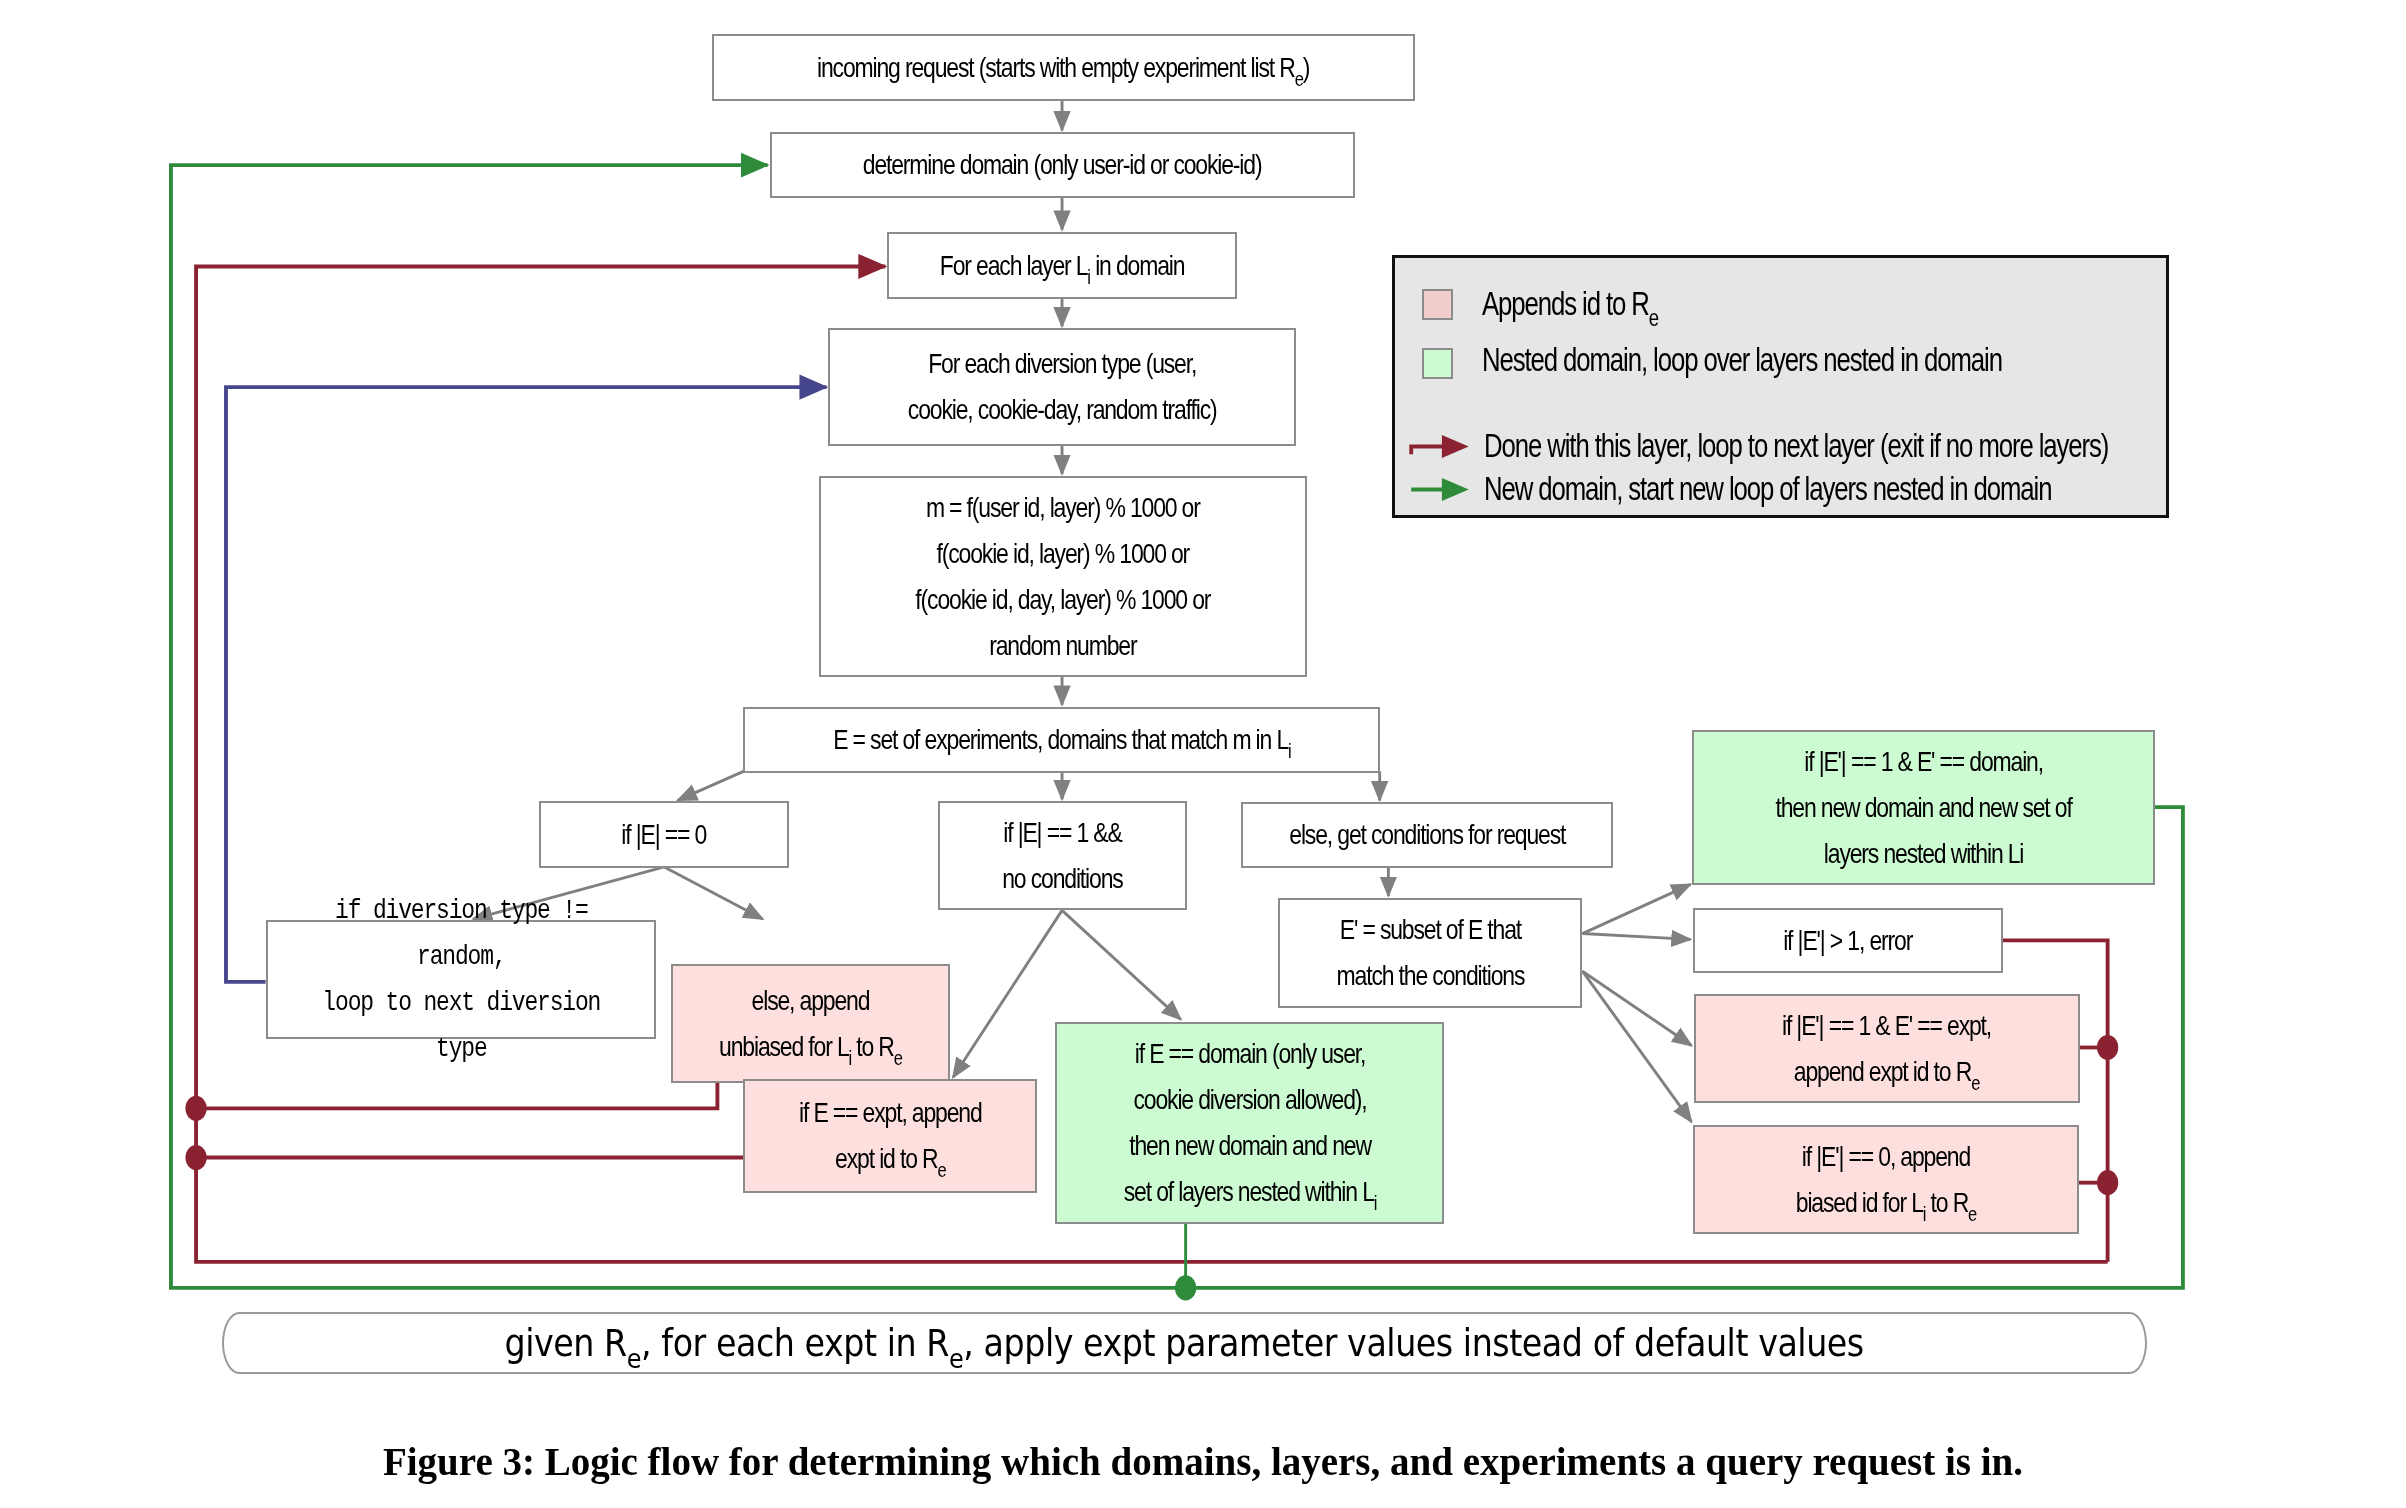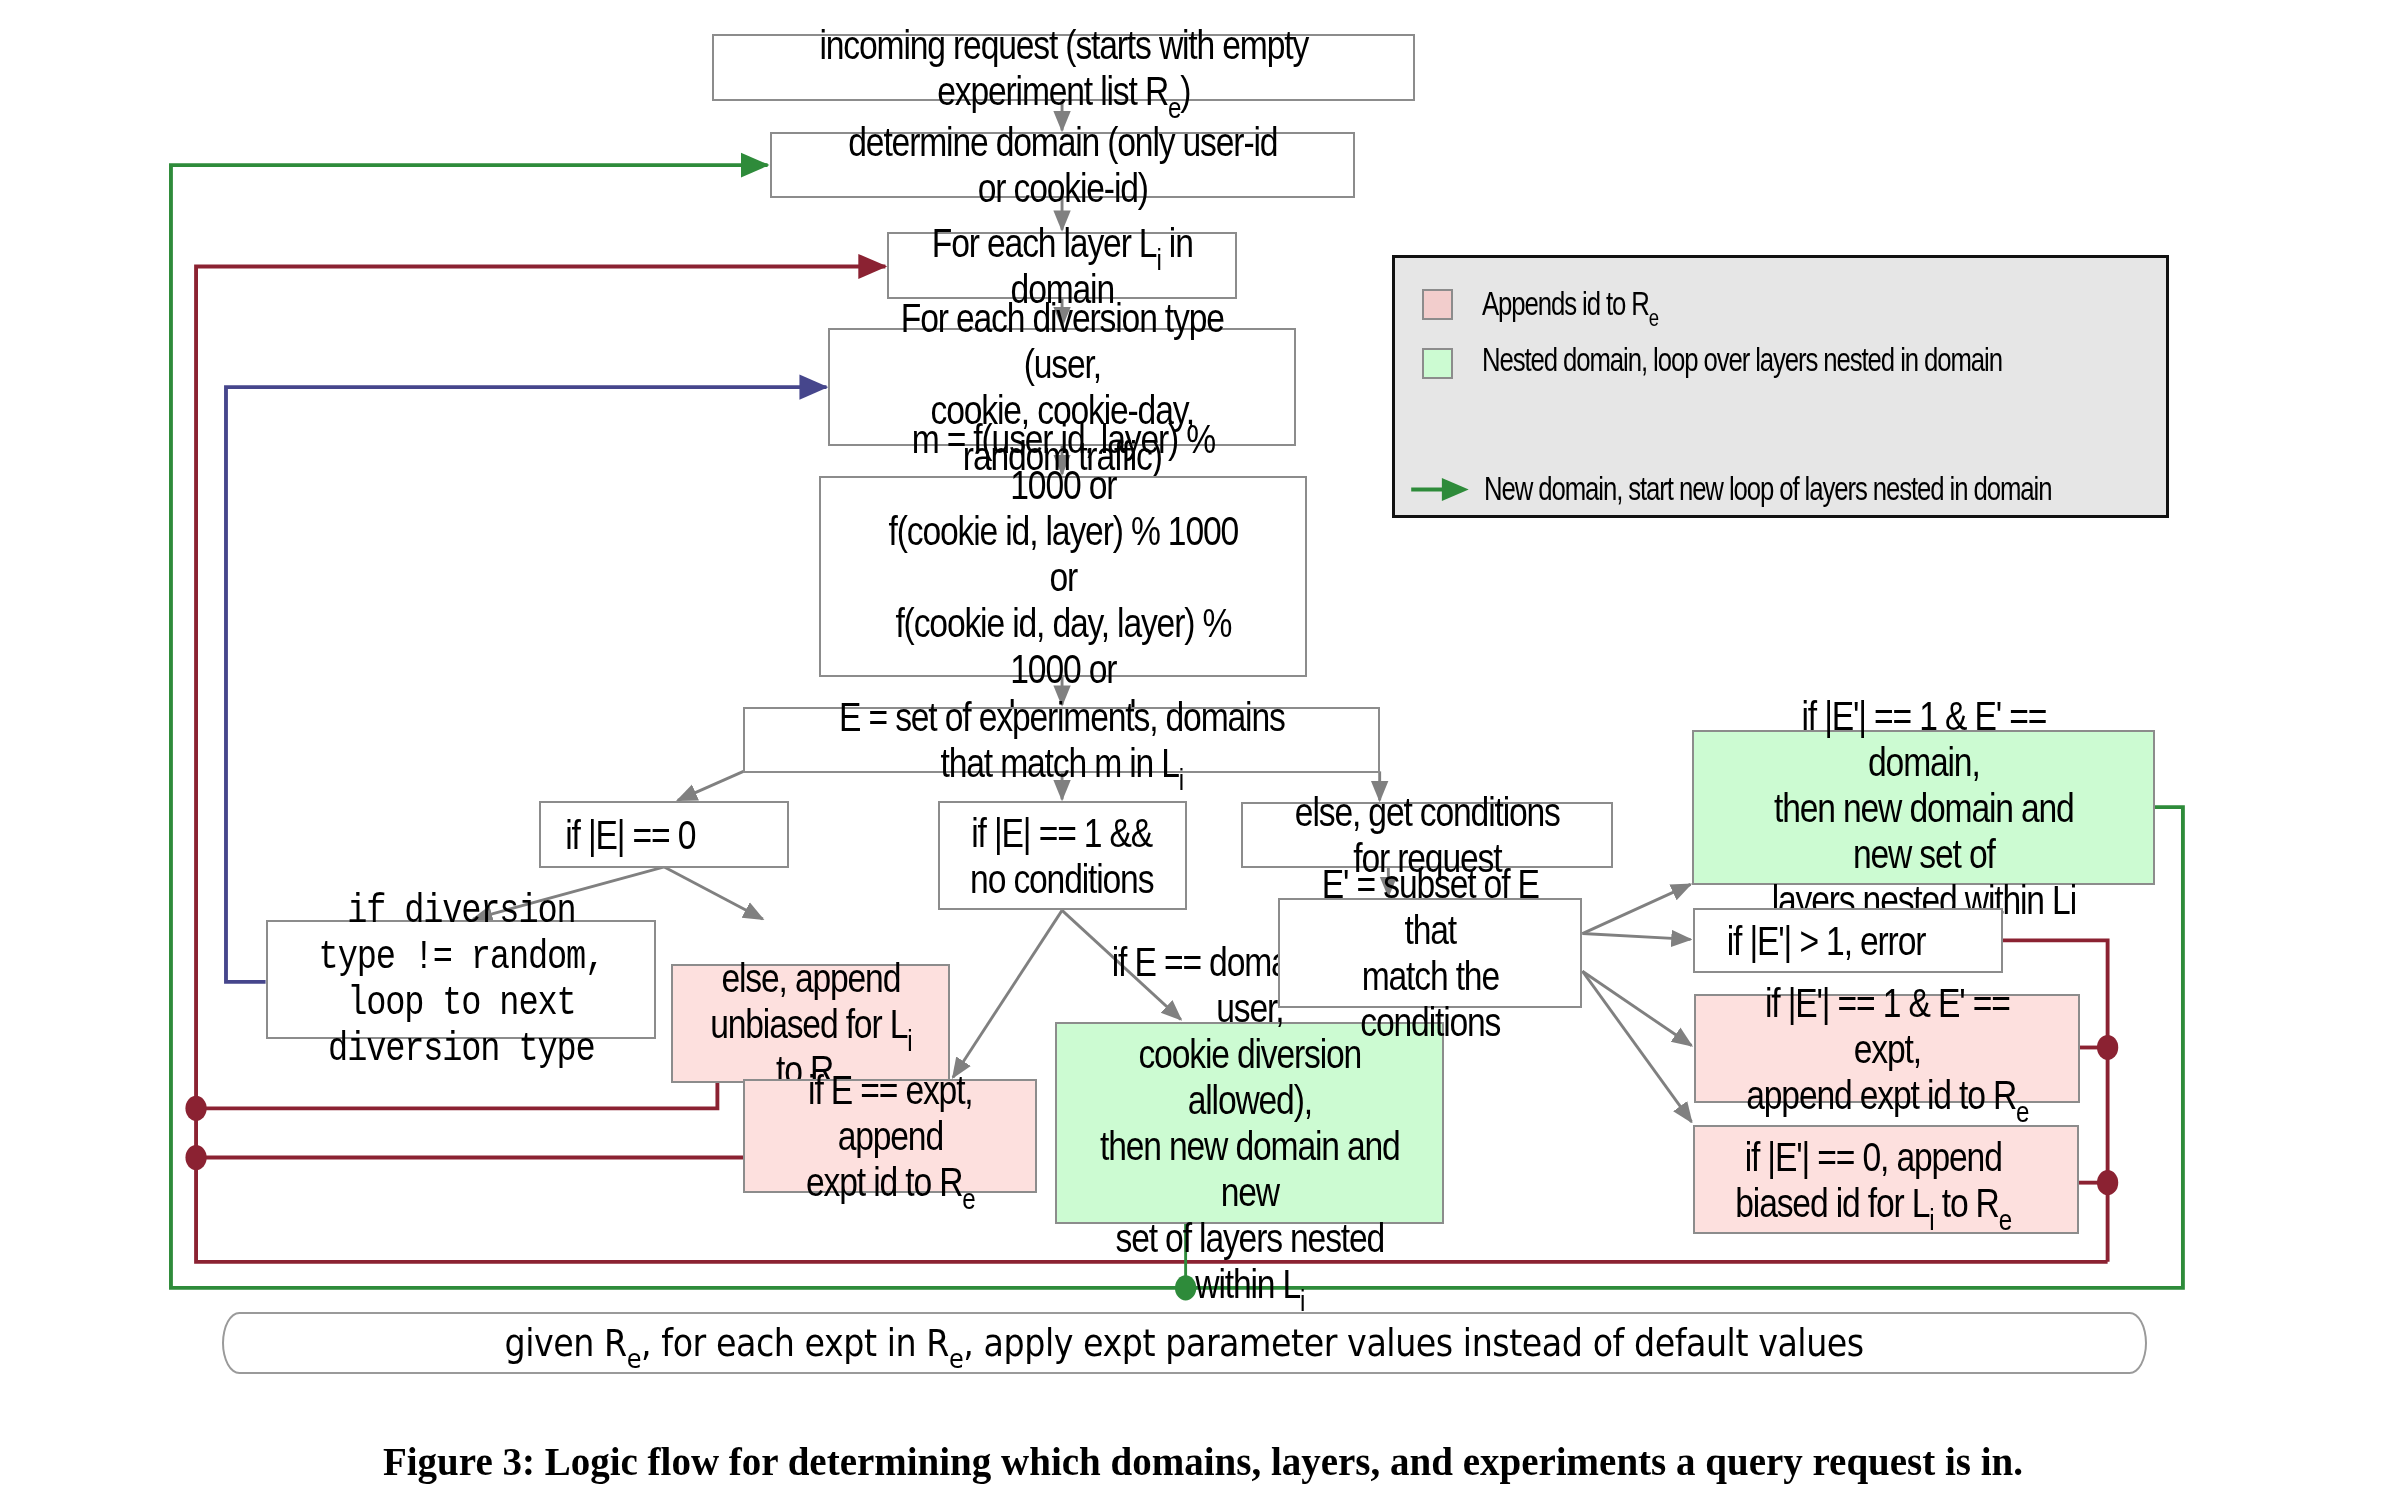--- a/index.html
+++ b/index.html
@@ -1,22 +1,22 @@
 <!DOCTYPE html>
 <html><head>
 <meta charset="utf-8">
 <style>
   html, body { margin:0; padding:0; background:#ffffff; }
   body { width:2406px; height:1508px; position:relative; overflow:hidden;
          font-family:"Liberation Sans", sans-serif; }
   #wires { position:absolute; left:0; top:0; width:2406px; height:1508px; }
   .box { position:absolute; box-sizing:border-box; border:2.9px solid #8c8c8c;
-         background:#ffffff; display:flex; align-items:center; 
+         background:#ffffff; display:flex; align-items:center; justify-content:center;
          text-align:center; color:#000; font-family:"Liberation Sans Narrow","Liberation Sans", sans-serif;
-         font-size:41px; line-height:46px; letter-spacing:-1.4px; padding:0 9.7px;
+         font-size:28px; line-height:46px; letter-spacing:-1.4px; padding:0 9.7px;
          transform-origin:center; }
   .box .t { display:block; white-space:pre-line; transform:scaleX(0.82); }
   .pink { background:#fde0de; }
   .green { background:#ccfbd2; }
   sub { font-size:0.72em; vertical-align:-0.45em; line-height:0; }
   #final { position:absolute; left:222px; top:1312px; width:1925px; height:62px;
            box-sizing:border-box; border:2.9px solid #9a9a9a; border-radius:17.4px/31px;
            background:#fff; display:flex; align-items:center; justify-content:center;
            font-family:"DejaVu Sans", sans-serif; font-size:37px; letter-spacing:-0.5px; }
   #final .t { transform:scaleX(0.9); display:block; }
@@ -173,20 +173,27 @@
 
 <div id="legend">
   <div class="lg-row" style="top:25px;">
     <span class="swatch" style="background:#f2cdcc;"></span>
     <span class="lbl">Appends id to R<sub>e</sub></span>
     </div>
   <div class="lg-row" style="top:79px;align-items:flex-end;">
     <span class="swatch" style="background:#ccfbd2;"></span>
     <span class="lbl">Nested domain, loop over layers nested in domain</span>
     </div>
+  <div class="lg-row" style="top:167px;">
+    <svg class="lg-arrow" viewBox="0 0 62 24">
+        <polyline points="2,20 2,12 40,12" fill="none" stroke="#8b2232" stroke-width="4"></polyline>
+        <path d="M34,0 L62,12 L34,24 z" fill="#8b2232"></path>
+      </svg>
+    <span class="lbl">Done with this layer, loop to next layer (exit if no more layers)</span>
+    </div>
   <div class="lg-row" style="top:210px;">
     <svg class="lg-arrow" viewBox="0 0 62 24">
         <line x1="2" y1="12" x2="40" y2="12" stroke="#2e8b3a" stroke-width="4"></line>
         <path d="M34,0 L62,12 L34,24 z" fill="#2e8b3a"></path>
       </svg>
     <span class="lbl">New domain, start new loop of layers nested in domain</span>
     </div>
 </div>
 
 <div id="caption">Figure 3: Logic flow for determining which domains, layers, and experiments a query request is in.</div>

